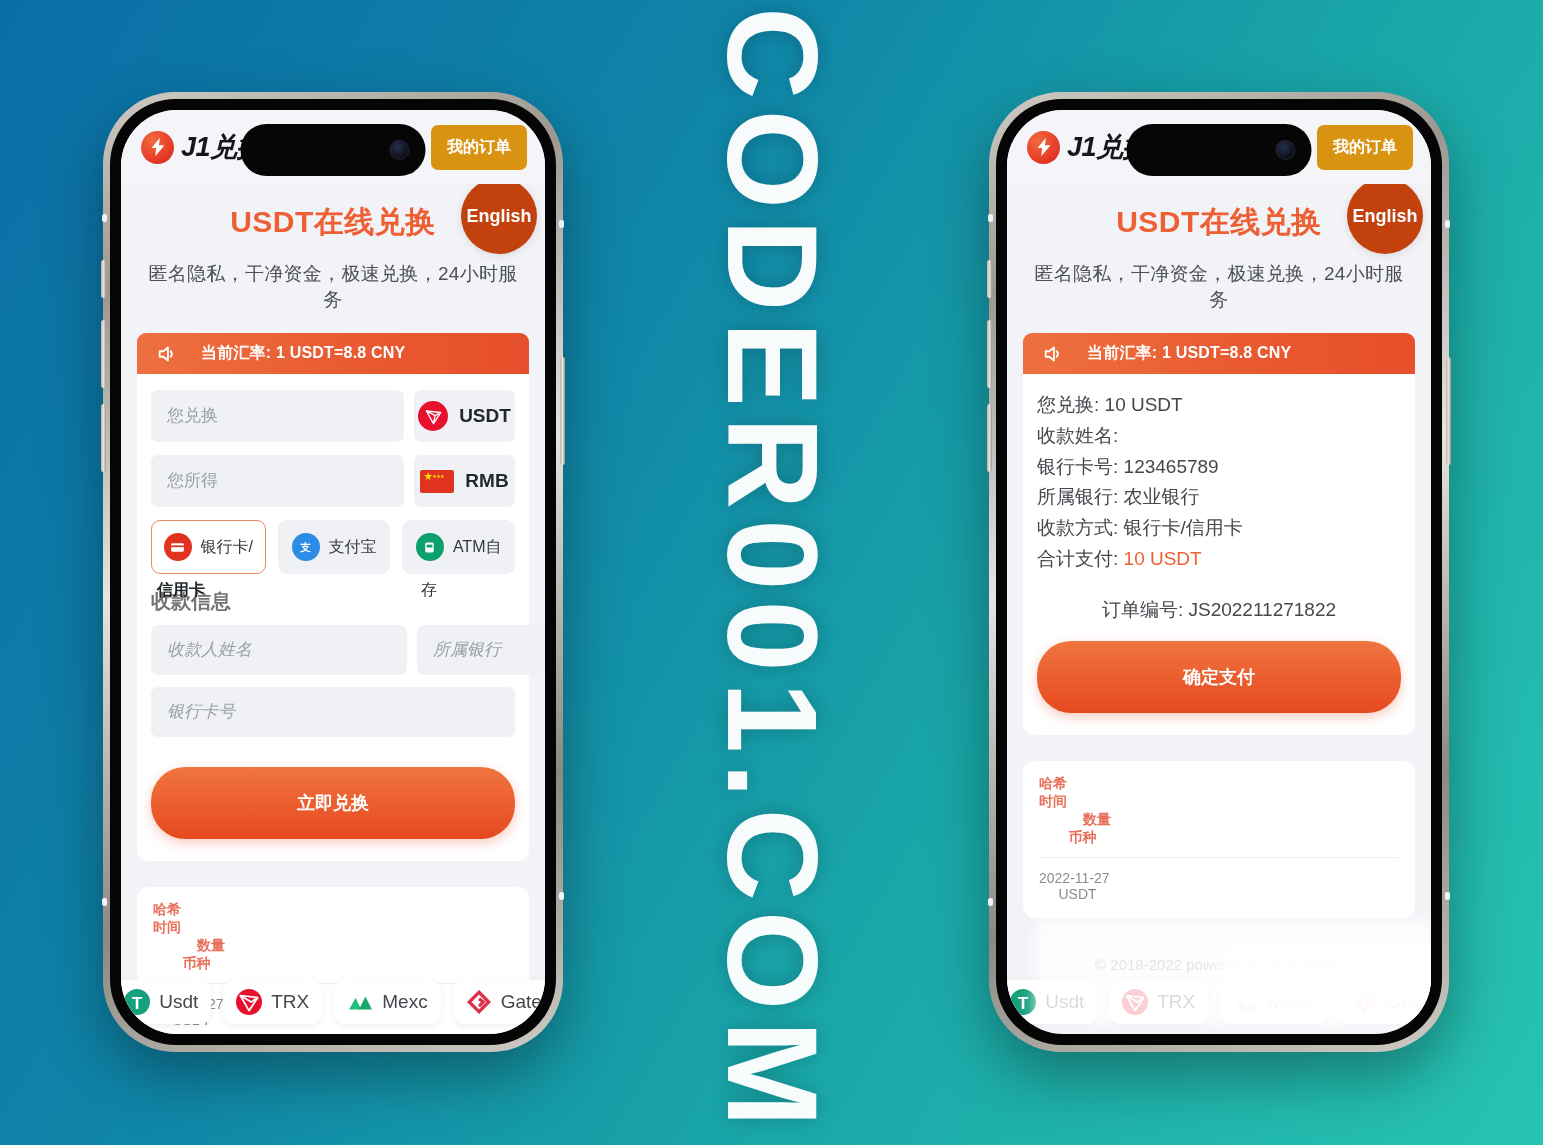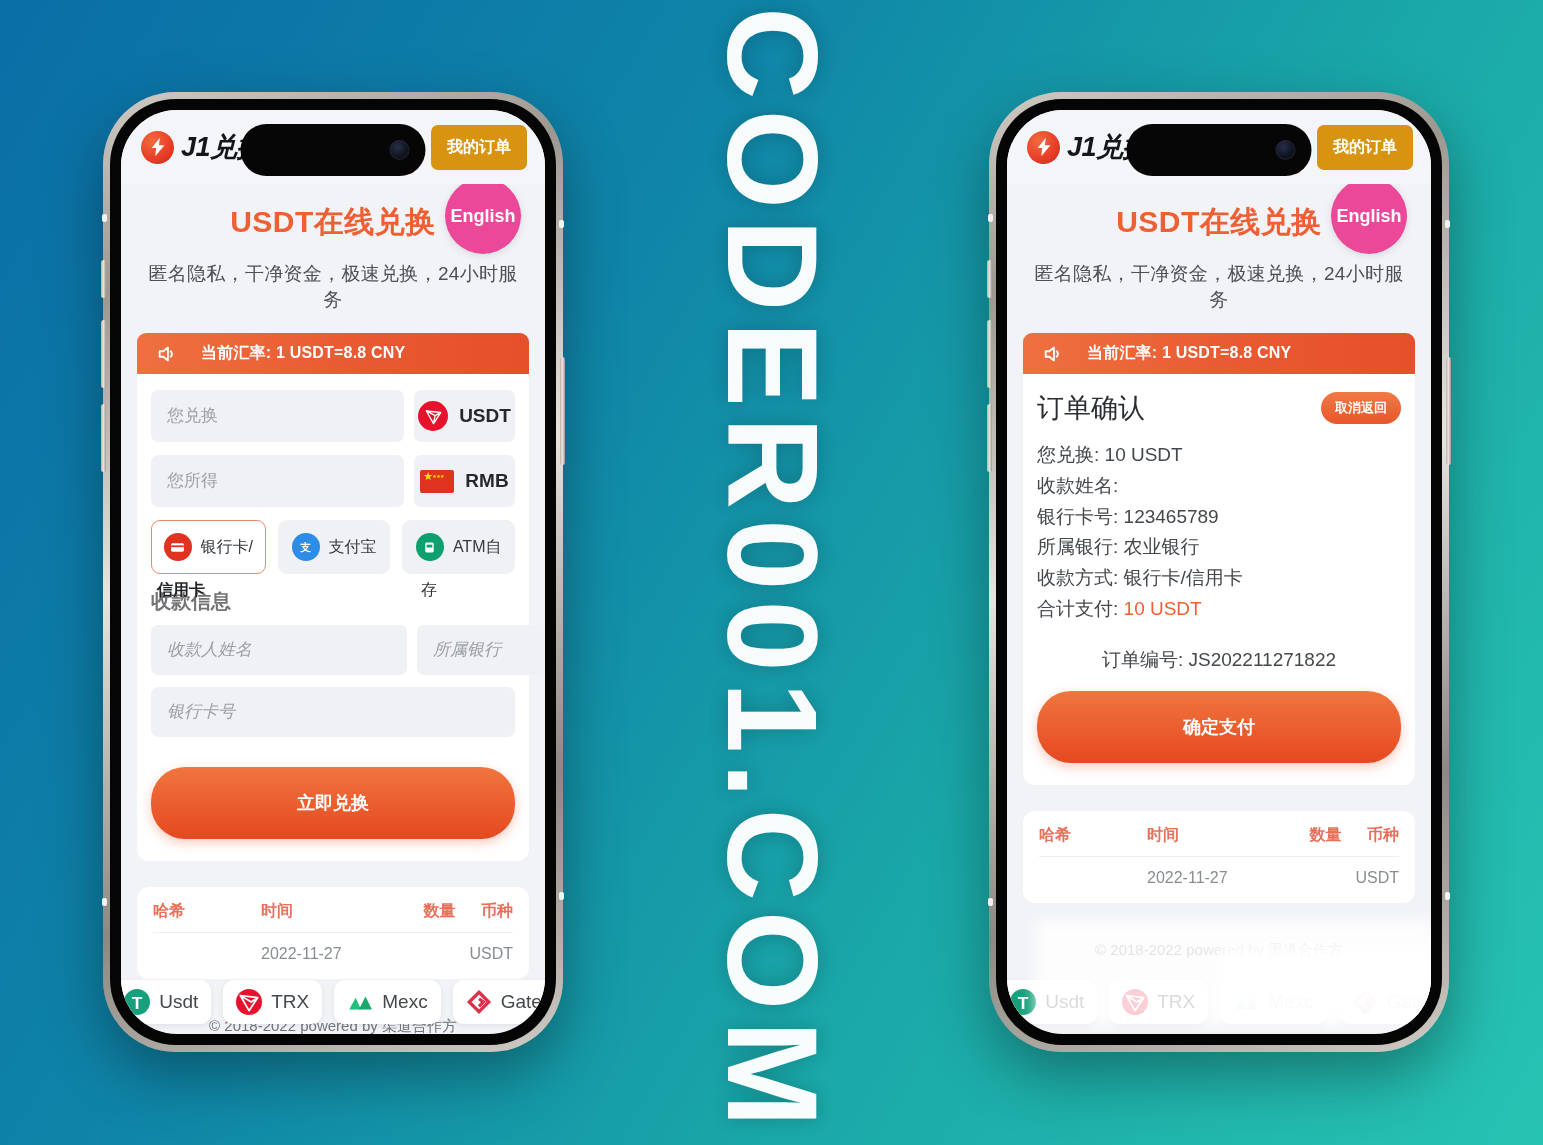--- a/index.html
+++ b/index.html
@@ -122,23 +122,23 @@
 
   
   .hero { position: relative; padding: 18px 20px 0; }
   .hero-title {
     text-align: center;
     font-size: 30px; font-weight: 800;
     color: #ef5f34;
     letter-spacing: 0.5px;
   }
   .lang-badge {
-    position: absolute; right: 24px; top: -6px;
+    position: absolute; right: 8px; top: -6px;
     width: 76px; height: 76px; border-radius: 50%;
-    background: #ec4899;
+    background: #c2410c;
     color: #ffffff;
     display: flex; align-items: center; justify-content: center;
     font-size: 18px; font-weight: 600;
     cursor: pointer;
     box-shadow: 0 2px 9px rgba(0,0,0,0.10);
   }
   .hero-sub {
     margin-top: 18px;
     text-align: center;
     font-size: 19px;
@@ -255,21 +255,21 @@
     margin-top: 22px; text-align: center;
     font-size: 19px; color: #43484d;
   }
 
   
   .tx-card {
     margin: 26px 16px 0;
     background: #fff; border-radius: 12px;
     padding: 14px 16px 16px;
   }
-  .tx-head, .tx-row { display: flex; font-size: 16px; }
+  .tx-head, .tx-row { display: flex; font-size: 14px; flex-direction: column; }
   .tx-head { color: #e8705a; font-weight: 700; padding-bottom: 10px; border-bottom: 1px solid #eceef1; }
   .tx-row { color: #878d93; padding-top: 12px; }
   .tx-c1 { width: 30%; }
   .tx-c2 { width: 34%; }
   .tx-c3 { width: 20%; text-align: right; }
   .tx-c4 { width: 16%; text-align: right; }
 
   
   .foot-copy {
     margin-top: 38px; text-align: center;
@@ -530,24 +530,20 @@
 
         <div class="rate-banner">
           <svg class="spk" viewBox="0 0 24 24">
             <path d="M4 9 h4 l5 -4 v14 l-5 -4 H4 z" fill="none" stroke="#fff" stroke-width="2" stroke-linejoin="round"></path>
             <path d="M16 9 a4 4 0 0 1 0 6" fill="none" stroke="#fff" stroke-width="2" stroke-linecap="round"></path>
           </svg>
           <span class="rate-text">当前汇率: 1 USDT=8.8 CNY</span>
         </div>
 
         <div class="card">
-          <div class="oc-head">
-            <span class="oc-title">订单确认</span>
-            <button class="oc-cancel">取消返回</button>
-          </div>
 
           <div class="oc-line">
             <span>您兑换:</span>
             <span>10 USDT</span>
           </div>
           <div class="oc-line">
             <span>收款姓名:</span>
             <span></span>
           </div>
           <div class="oc-line">

